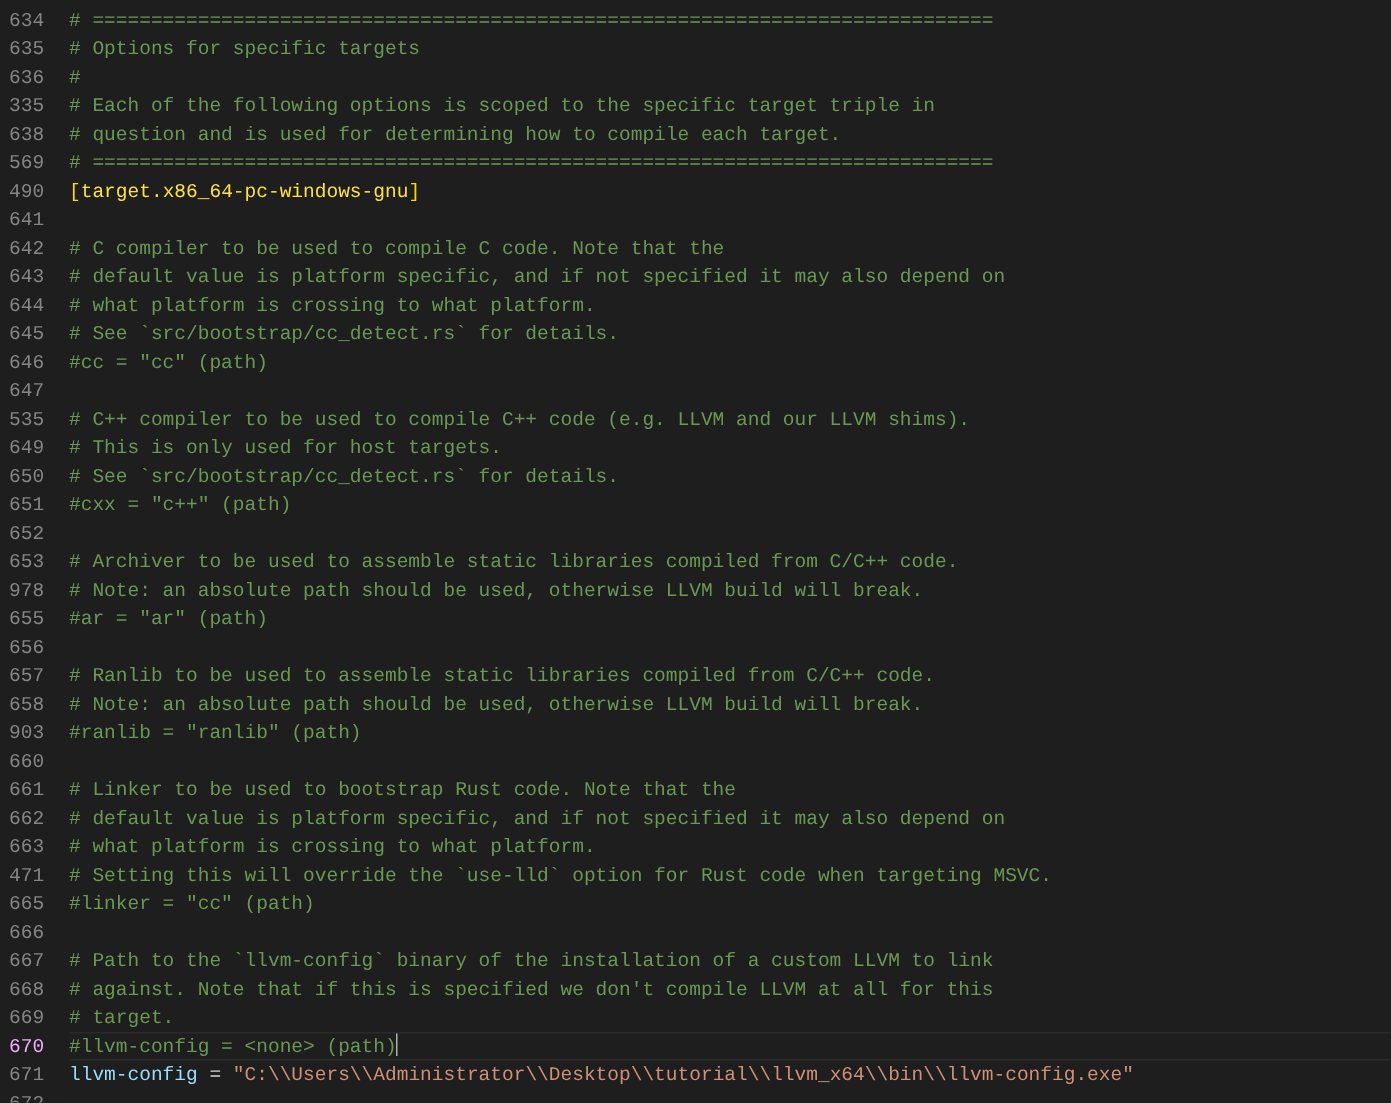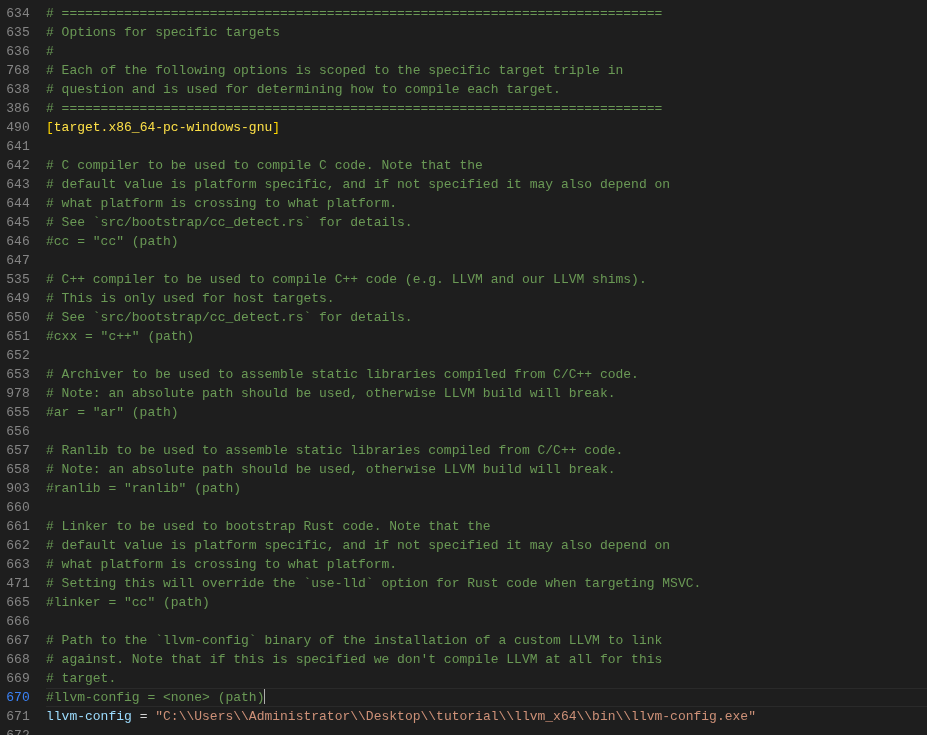--- a/index.html
+++ b/index.html
@@ -13,42 +13,42 @@
     height: 735px;
   }
   .editor {
     display: flex;
     width: 100%;
     height: 100%;
   }
   .gutter {
     background: #1e1e1e;
     color: #858585;
-    text-align: center;
+    text-align: left;
     padding: 4px 16px 4px 6px;
     user-select: none;
     flex-shrink: 0;
     min-width: 46px;
   }
   .code {
     flex: 1;
     padding: 4px 0;
     white-space: pre;
     color: #d4d4d4;
     position: relative;
   }
   .line { height: 19px; }
   .gline { height: 19px; }
   .comment { color: #6a9955; }
   .bracket { color: #ffd700; }
   .section { color: #fde047; }
   .key { color: #9cdcfe; }
   .op { color: #d4d4d4; }
   .string { color: #ce9178; }
-  .current-line-num { color: #3b82f6; }
+  .current-line-num { color: #f0abfc; }
   .current-line {
     position: absolute;
     left: 0;
     right: 0;
     height: 19px;
     border-top: 1px solid #2a2a2a;
     border-bottom: 1px solid #2a2a2a;
     pointer-events: none;
   }
   .cursor {
@@ -62,23 +62,23 @@
   }
 </style>
 </head>
 <body>
 
 <div class="editor">
   <div class="gutter" id="gutter">
       <div class="gline">634</div>
       <div class="gline">635</div>
       <div class="gline">636</div>
-      <div class="gline">768</div>
+      <div class="gline">335</div>
       <div class="gline">638</div>
-      <div class="gline">386</div>
+      <div class="gline">569</div>
       <div class="gline">490</div>
       <div class="gline">641</div>
       <div class="gline">642</div>
       <div class="gline">643</div>
       <div class="gline">644</div>
       <div class="gline">645</div>
       <div class="gline">646</div>
       <div class="gline">647</div>
       <div class="gline">535</div>
       <div class="gline">649</div>

